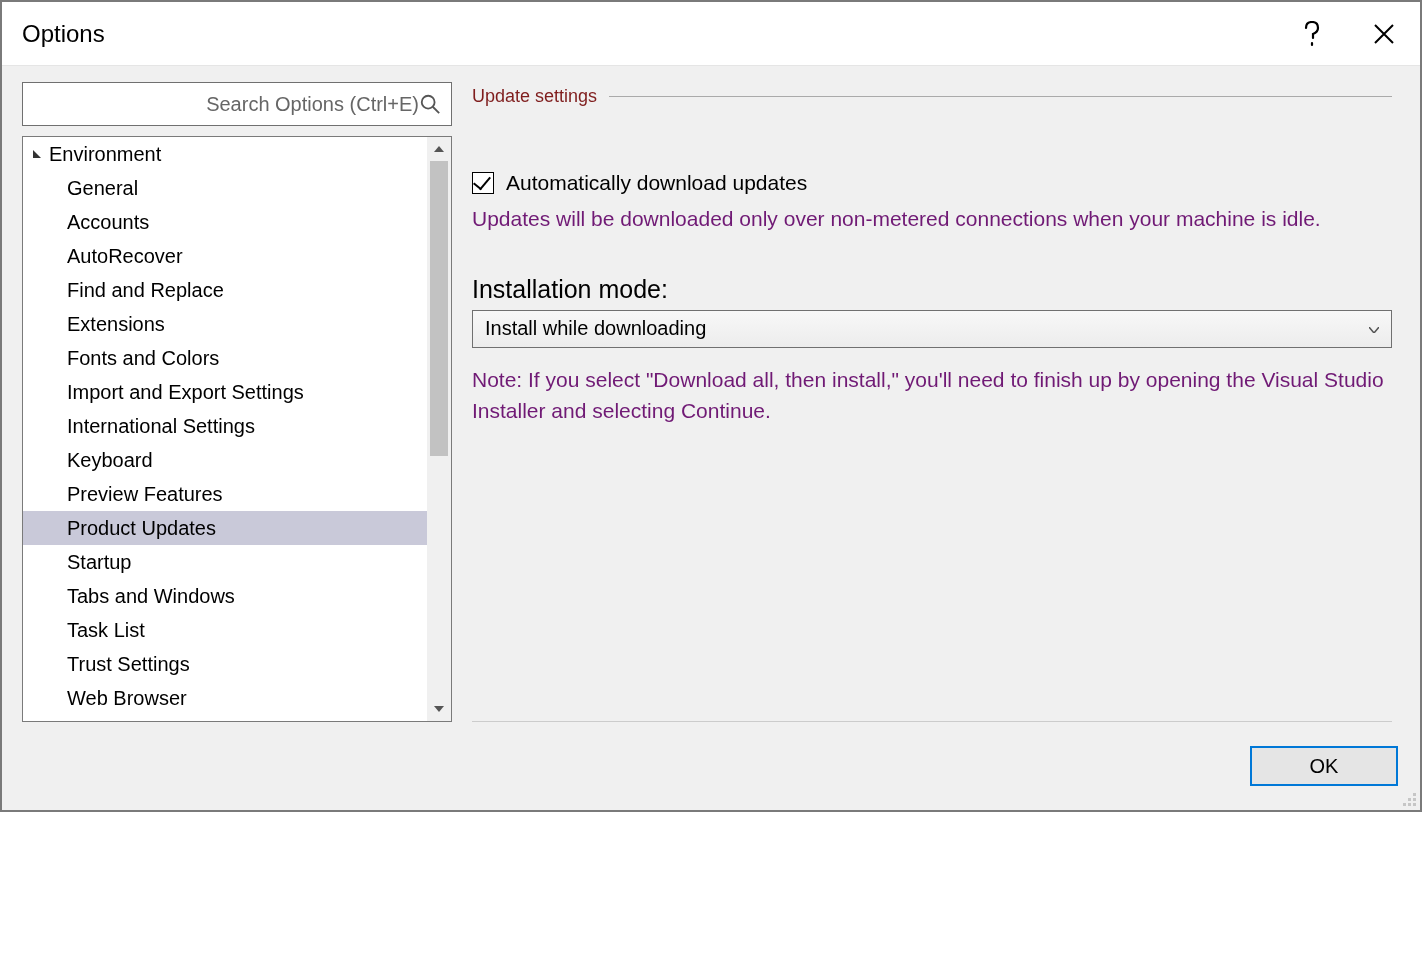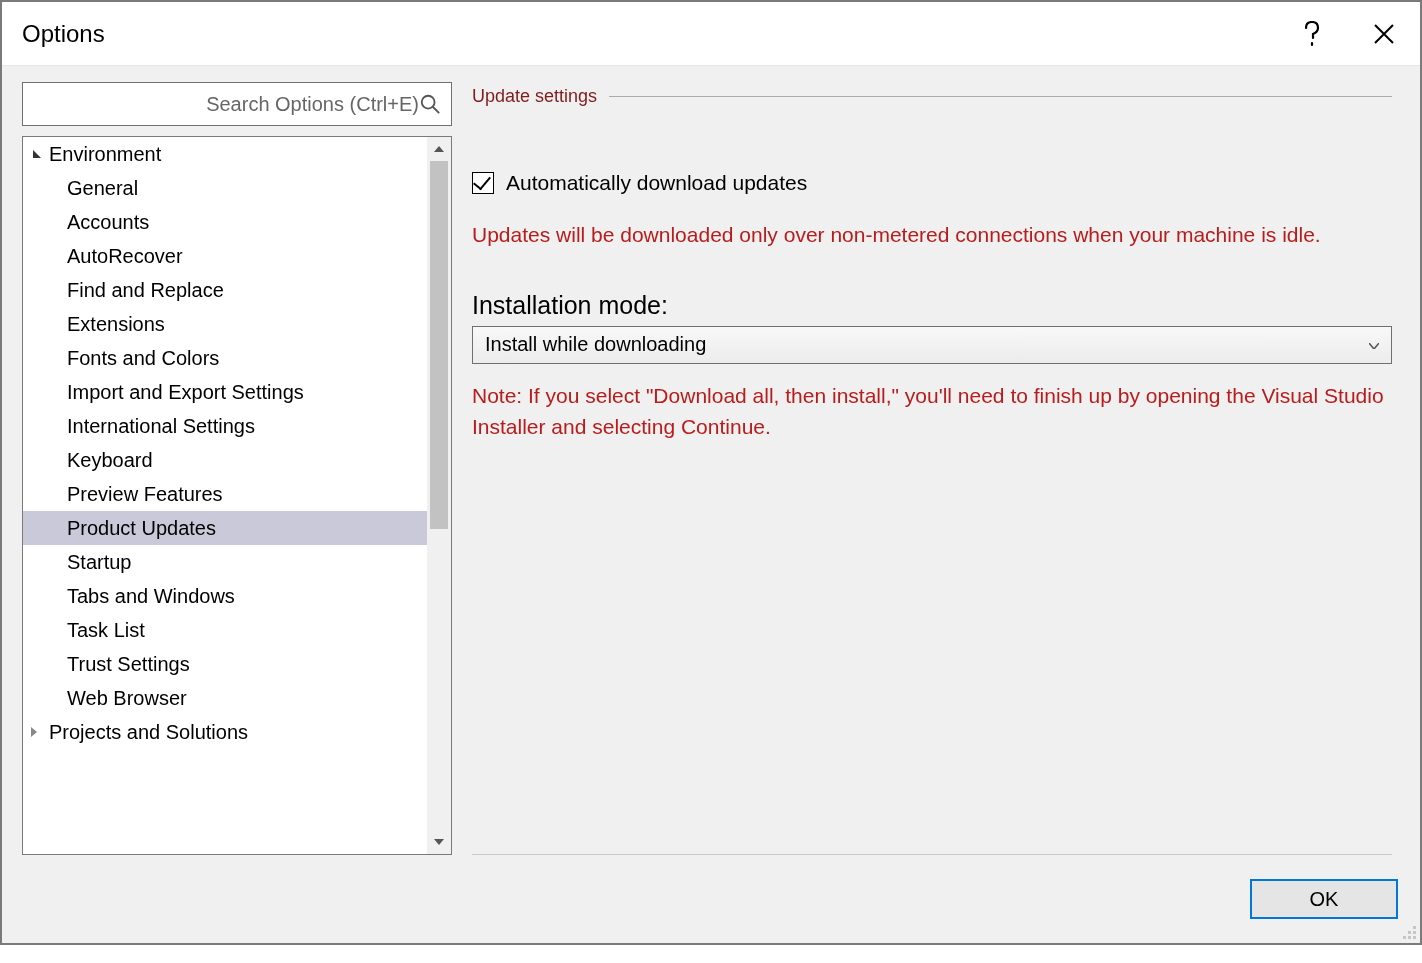--- a/index.html
+++ b/index.html
@@ -7,21 +7,21 @@
     font-family: "Segoe UI", sans-serif;
     font-size: 20px;
     color: #000;
     background: #fff;
     width: 1422px;
     height: 963px;
     overflow: hidden;
   }
   .dialog {
     width: 1422px;
-    height: 945px;
+    height: 812px;
     border: 2px solid #7a7a7a;
     background: #f0f0f0;
     display: flex;
     flex-direction: column;
     position: relative;
   }
   .titlebar {
     height: 64px;
     background: #fff;
     display: flex;
@@ -156,21 +156,21 @@
     background:#aaa;
   }
   .section-title {
     font-size: 18px;
     color: #7f1d1d;
   }
   .checkbox-row {
     display: flex;
     align-items: center;
     gap: 12px;
-    margin-bottom: 18px;
+    margin-bottom: 2px;
     margin-top: 40px;
   }
   .checkbox {
     width: 22px; height: 22px;
     border: 1.5px solid #000;
     background:#fff;
     position: relative;
     cursor: pointer;
   }
   .checkbox.checked::after {
@@ -179,21 +179,21 @@
     left:4px; top:0px;
     width:8px; height:14px;
     border: solid #000;
     border-width: 0 2.5px 2.5px 0;
     transform: rotate(40deg);
   }
   .help-text {
     font-size: 21px;
     line-height: 1.5;
     margin-top: 6px;
-    color: #b91c1c;
+    color: #701a75;
   }
   .label {
     font-size: 25px;
     margin-top: 40px;
     margin-bottom: 6px;
   }
   .dropdown {
     height: 38px;
     border: 1px solid #707070;
     background: linear-gradient(#f8f8f8, #ececec);

